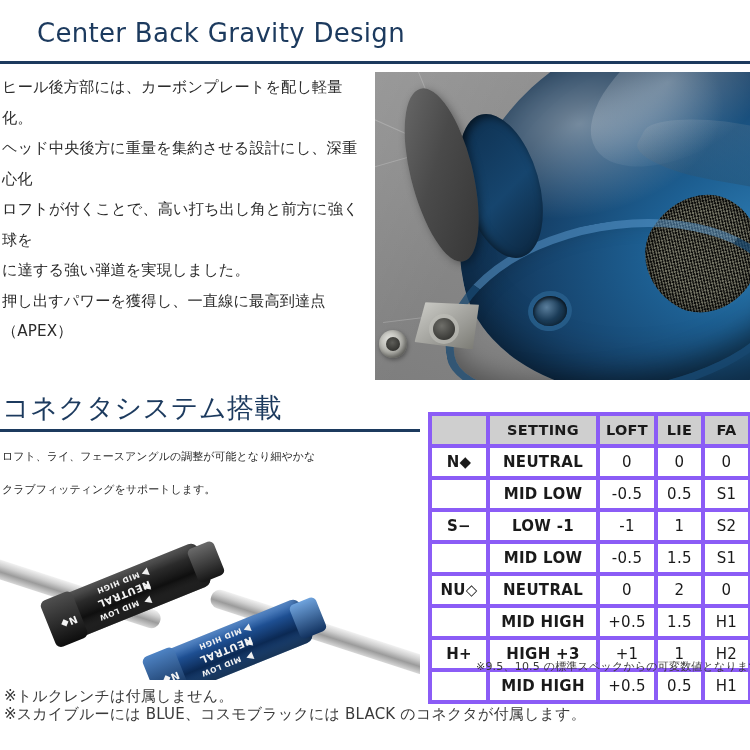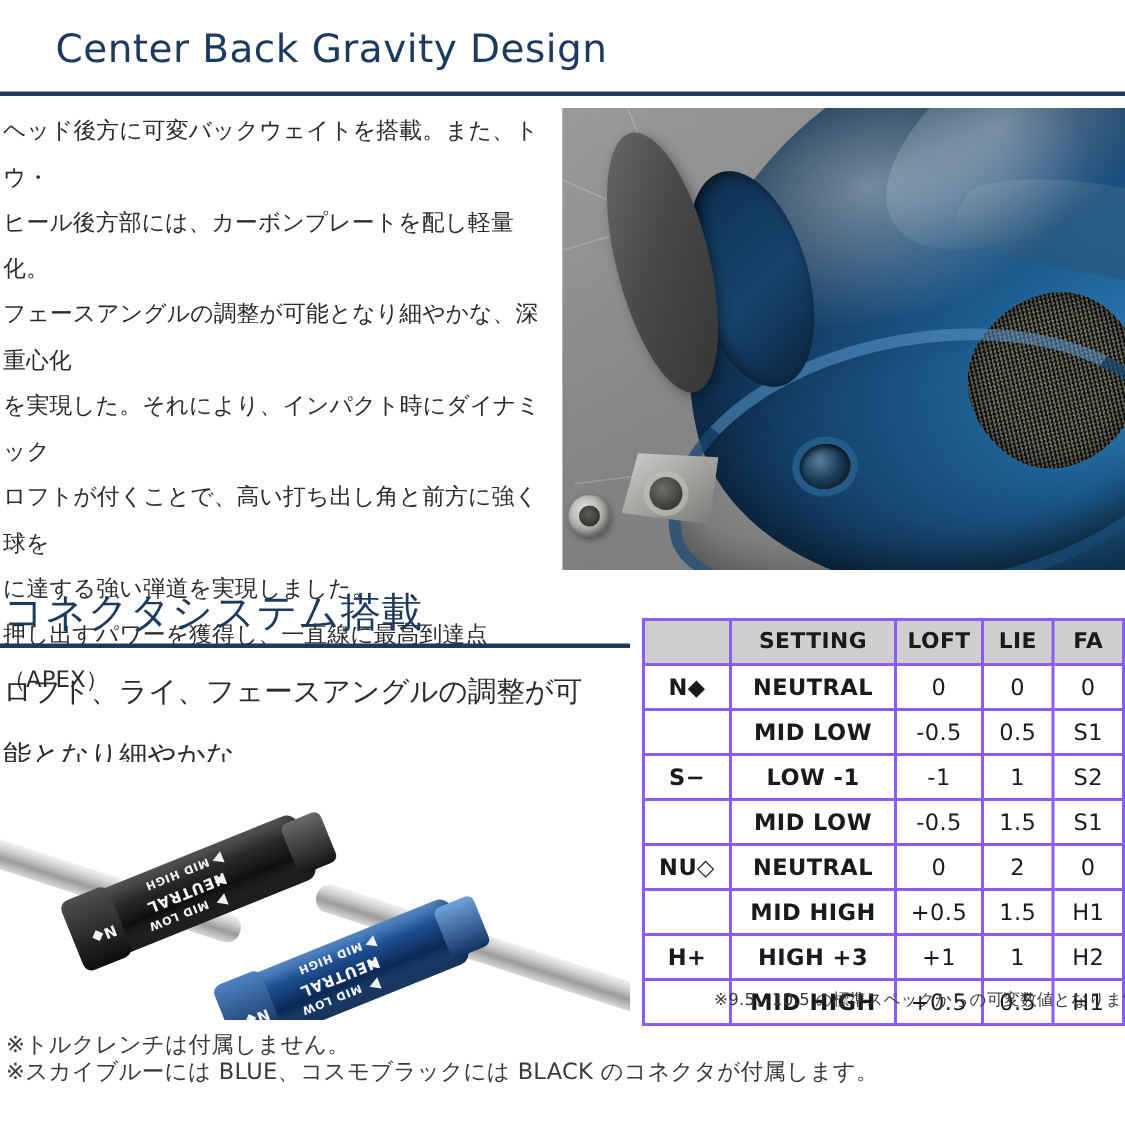--- a/index.html
+++ b/index.html
@@ -231,22 +231,22 @@
     top: 429px;
     width: 420px;
     height: 3px;
     background: #1c3a5e;
   }
   #sec2-body {
     position: absolute;
     left: 2px;
     top: 440px;
     width: 400px;
-    font-size: 19px;
-    line-height: 43px;
+    font-size: 11px;
+    line-height: 33px;
     color: #2b2b2b;
   }
   #sec2-body p { margin: 0; }
 
   
   #connector-figure {
     position: absolute;
     left: 0px;
     top: 508px;
     width: 420px;
@@ -330,21 +330,21 @@
     top: 412px;
     width: 320px;
   }
   table.spec {
     border-collapse: collapse;
     width: 320px;
     table-layout: fixed;
     font-size: 14.5px;
   }
   table.spec th, table.spec td {
-    border: 2px solid #8b5cf6;
+    border: 4px solid #8b5cf6;
     height: 28px;
     text-align: center;
     font-weight: bold;
     color: #1a1a1a;
     padding: 0;
     letter-spacing: 0.3px;
   }
   table.spec thead th {
     background: #cfcfcf;
     font-size: 14.5px;
@@ -380,24 +380,22 @@
   }
   #bottom-notes div { white-space: nowrap; }
 </style>
 </head>
 <body>
 
 <div id="sec1-heading">Center Back Gravity Design</div>
 <div id="sec1-rule"></div>
 
 <div id="sec1-body">
-  <p>ヘッド後方に可変バックウェイトを搭載。また、トウ・</p>
   <p>ヒール後方部には、カーボンプレートを配し軽量化。</p>
-  <p>フェースアングルの調整が可能となり細やかな、深重心化</p>
-  <p>を実現した。それにより、インパクト時にダイナミック</p>
+  <p>ヘッド中央後方に重量を集約させる設計にし、深重心化</p>
   <p>ロフトが付くことで、高い打ち出し角と前方に強く球を</p>
   <p>に達する強い弾道を実現しました。</p>
   <p>押し出すパワーを獲得し、一直線に最高到達点（APEX）</p>
 </div>
 
 <div id="hero-figure">
   <div class="hero-bg"></div>
   <div class="hero-wire wire-a"></div>
   <div class="hero-wire wire-b"></div>
   <div class="hero-wire wire-c"></div>

